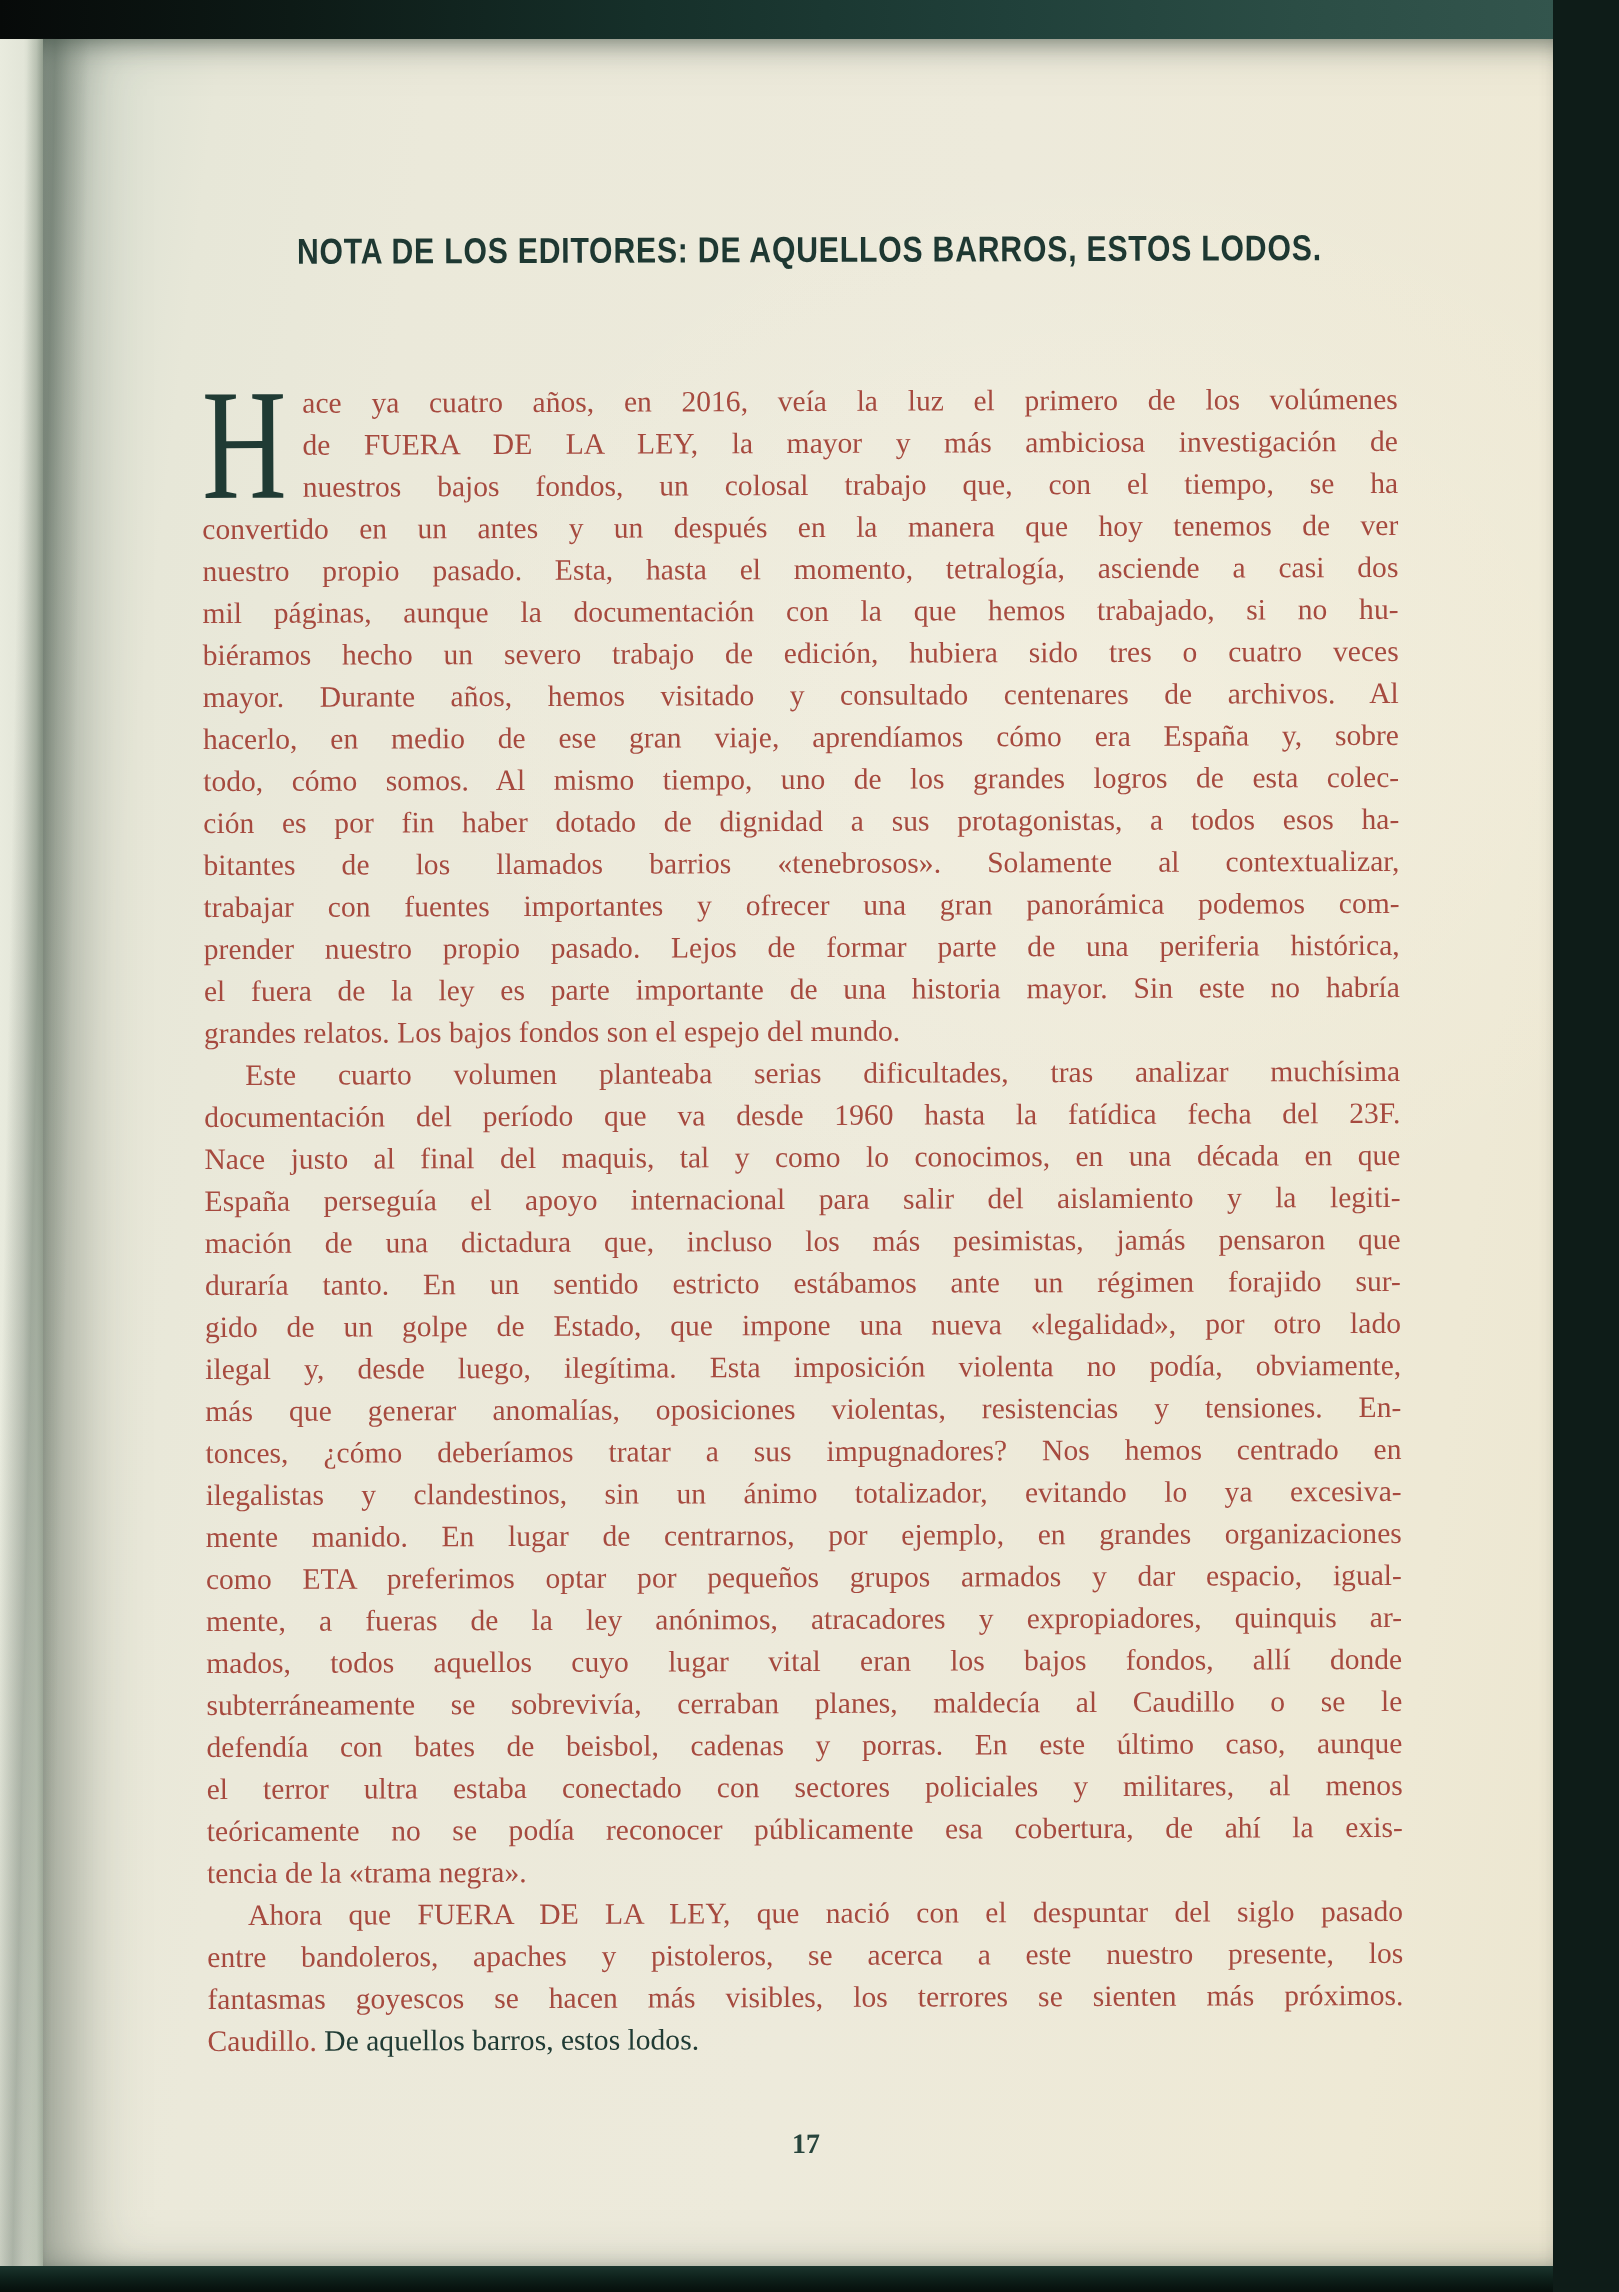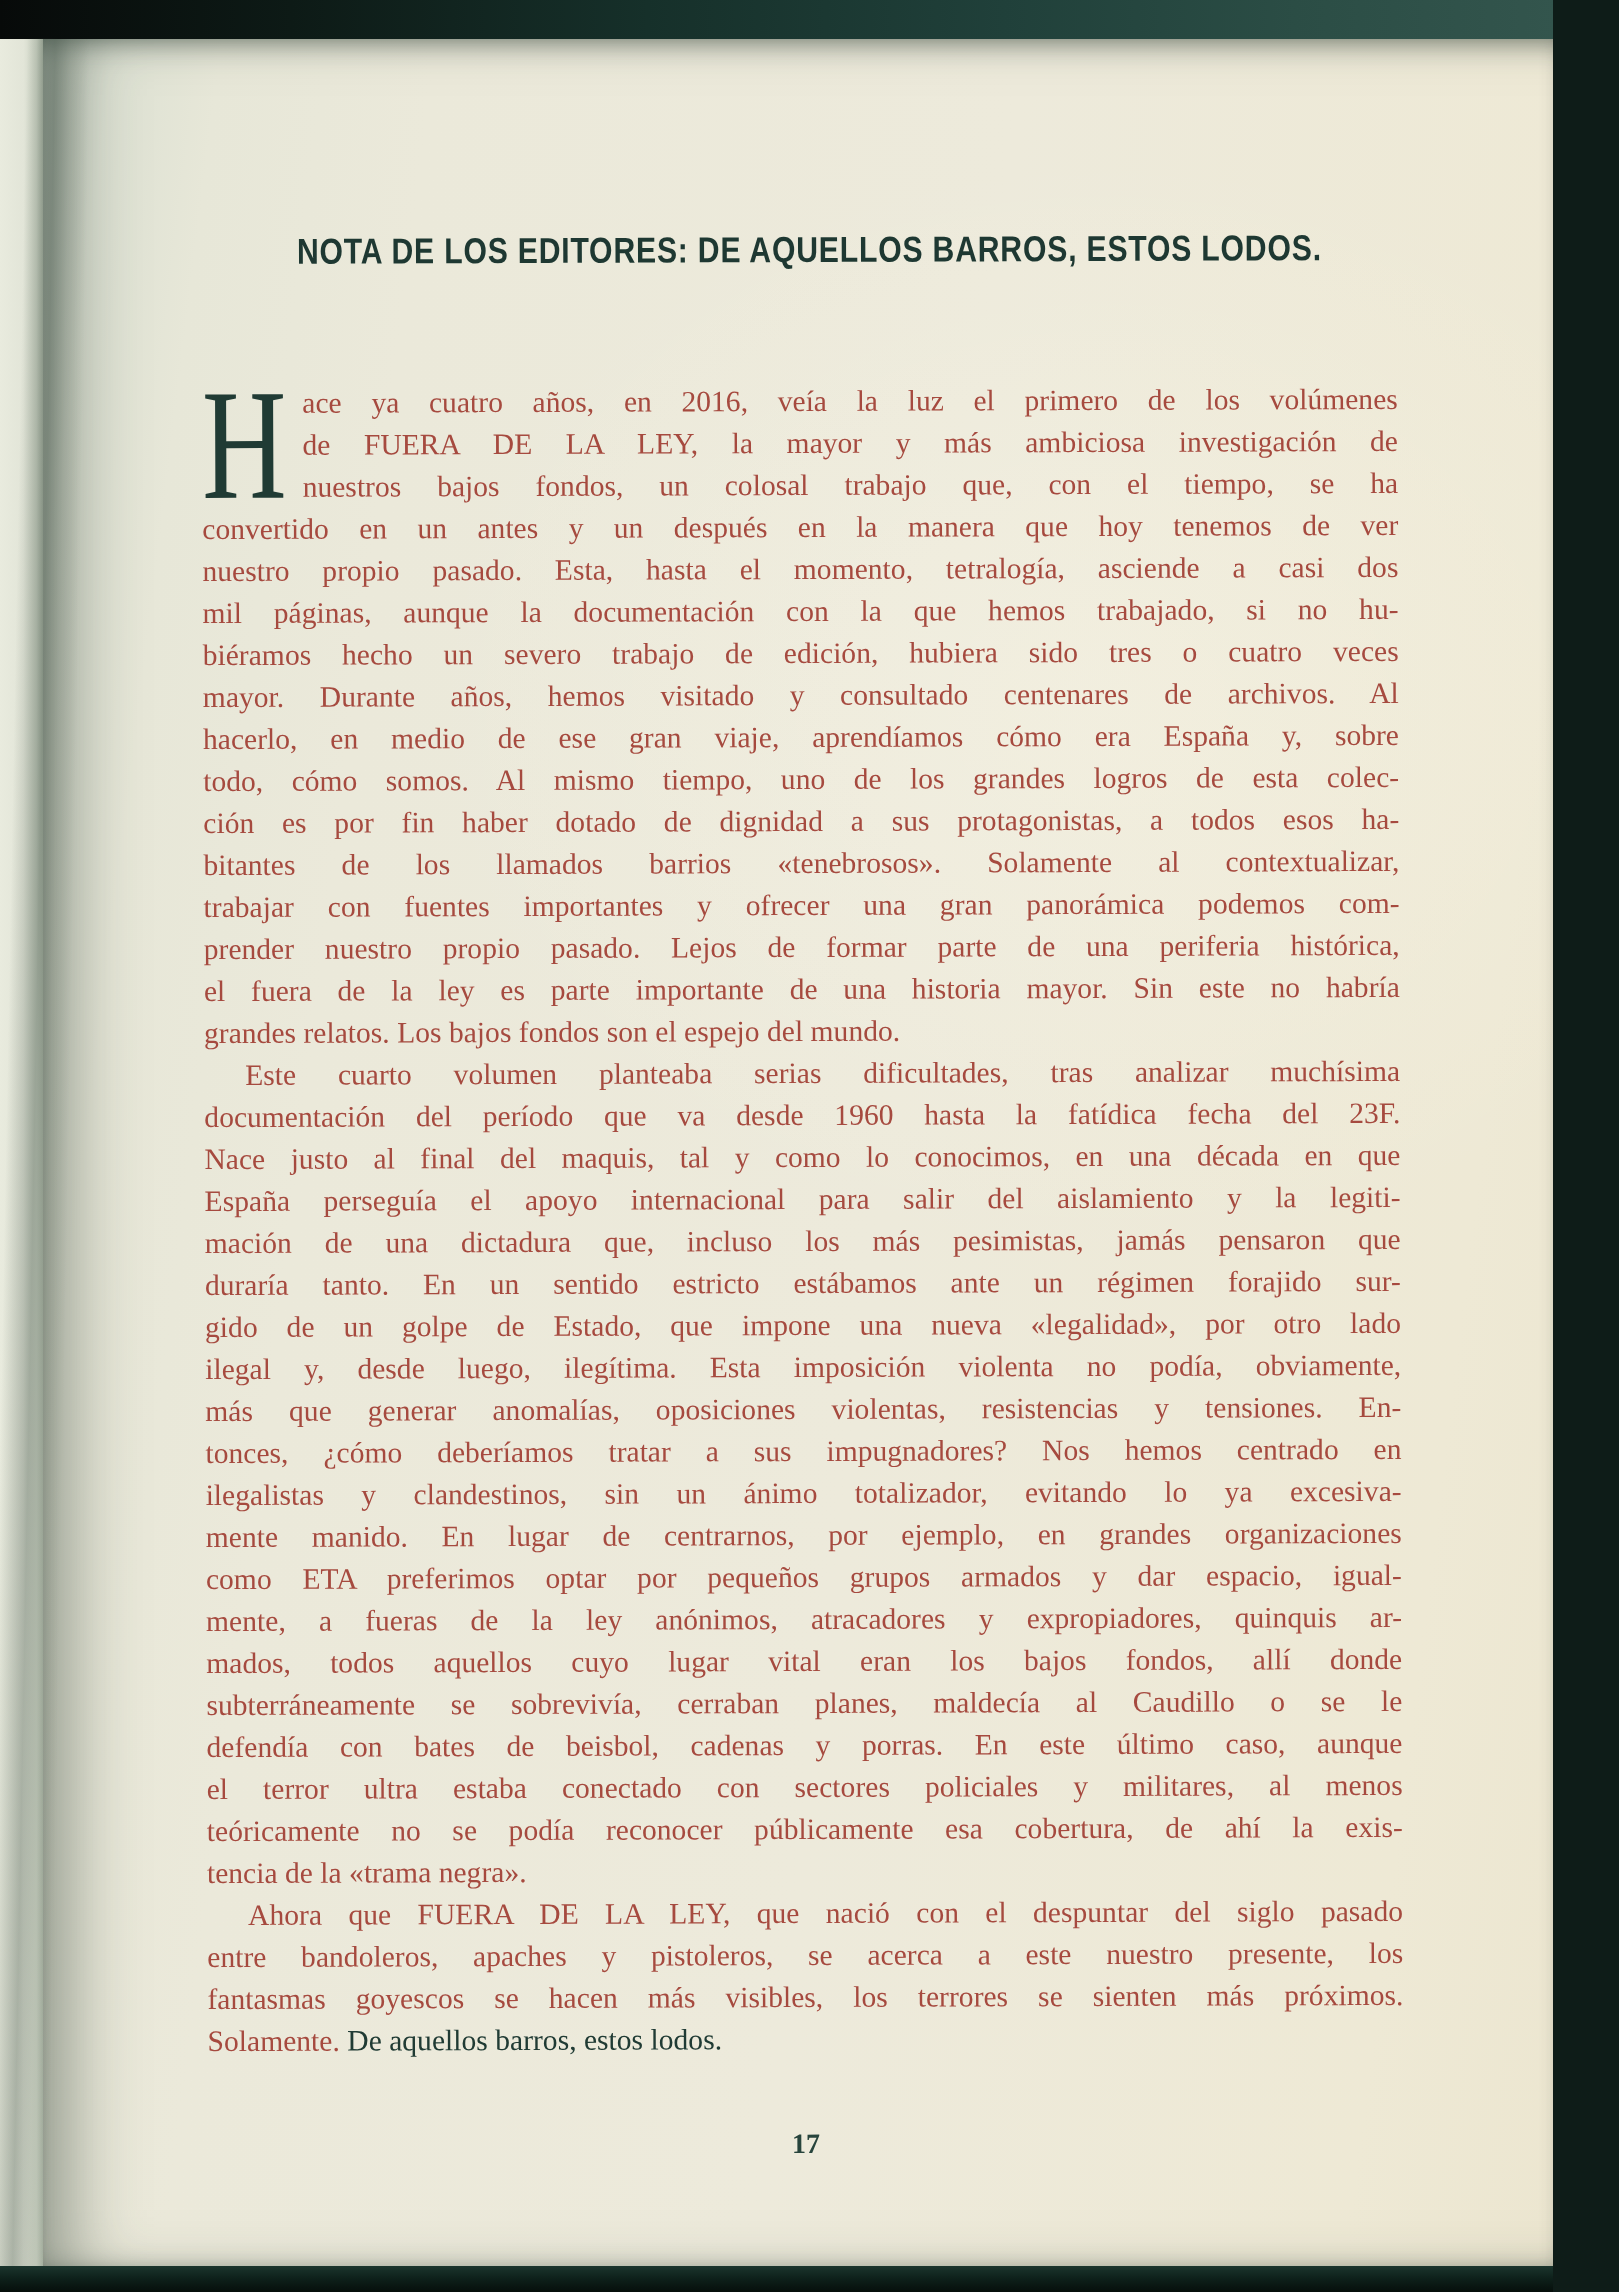--- a/index.html
+++ b/index.html
@@ -154,20 +154,20 @@
           <div class="line">subterráneamente se sobrevivía, cerraban planes, maldecía al Caudillo o se le</div>
           <div class="line">defendía con bates de beisbol, cadenas y porras. En este último caso, aunque</div>
           <div class="line">el terror ultra estaba conectado con sectores policiales y militares, al menos</div>
           <div class="line">teóricamente no se podía reconocer públicamente esa cobertura, de ahí la exis-</div>
           <div class="line last">tencia de la «trama negra».</div>
         </div>
         <div class="para">
           <div class="line first-indent">Ahora que FUERA DE LA LEY, que nació con el despuntar del siglo pasado</div>
           <div class="line">entre bandoleros, apaches y pistoleros, se acerca a este nuestro presente, los</div>
           <div class="line">fantasmas goyescos se hacen más visibles, los terrores se sienten más próximos.</div>
-          <div class="line last"><span class="ink-red">Solamente. </span><span class="ink-dark">De aquellos barros, estos lodos.</span></div>
+          <div class="line last"><span class="ink-red">Caudillo. </span><span class="ink-dark">De aquellos barros, estos lodos.</span></div>
         </div>
       </div>
 
     <div class="page-number">17</div>
   </div>
 </div>
 
 
 </body></html>

